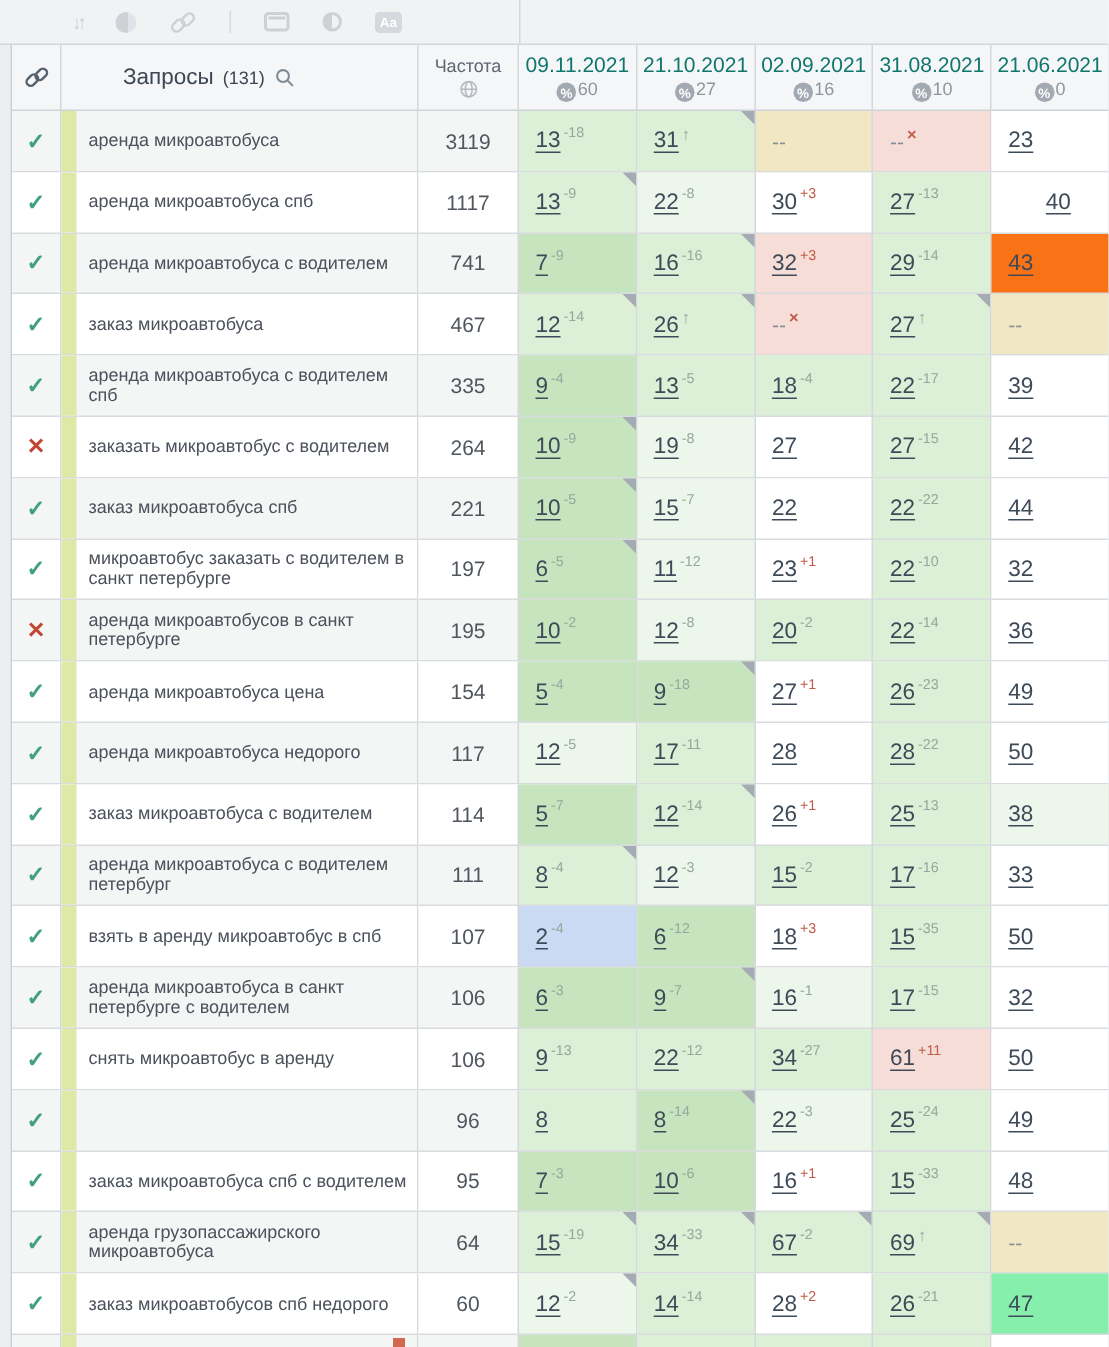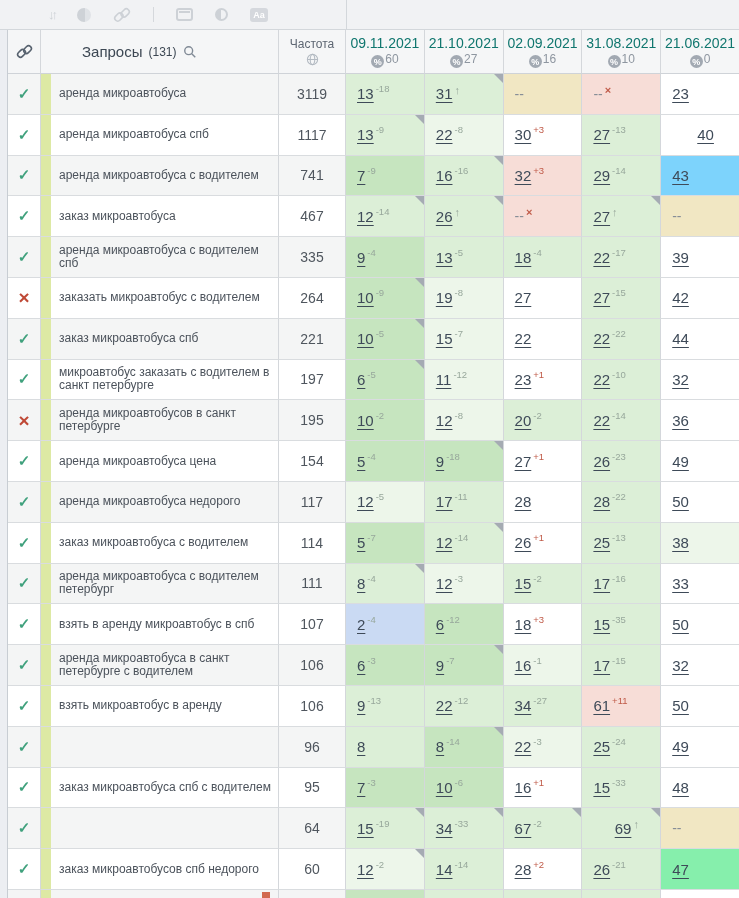--- a/index.html
+++ b/index.html
@@ -235,21 +235,21 @@
             <sup class="delta up">-16</sup>
           </div>
           <div class="cell pos-cell" style="background: rgb(247, 221, 215);">
             <span class="pos-link">32</span>
             <sup class="delta down">+3</sup>
           </div>
           <div class="cell pos-cell" style="background: rgb(220, 239, 215);">
             <span class="pos-link">29</span>
             <sup class="delta up">-14</sup>
           </div>
-          <div class="cell pos-cell" style="background: #7dd3fc;">
+          <div class="cell pos-cell" style="background: #f97316;">
             <span class="pos-link">43</span>
           </div>
         </div>
         <div class="row brow even">
           <div class="cell lcell status-cell">
             <span class="st-check">✓</span>
           </div>
           <div class="cell lcell kw-cell">
             <span class="kw-stripe"></span>
             <span class="kw-text">заказ микроавтобуса</span>
@@ -590,21 +590,21 @@
           <div class="cell pos-cell" style="background: rgb(255, 255, 255);">
             <span class="pos-link">32</span>
           </div>
         </div>
         <div class="row brow even">
           <div class="cell lcell status-cell">
             <span class="st-check">✓</span>
           </div>
           <div class="cell lcell kw-cell">
             <span class="kw-stripe"></span>
-            <span class="kw-text">взять микроавтобус в аренду</span>
+            <span class="kw-text">снять микроавтобус в аренду</span>
           </div>
           <div class="cell lcell freq-cell">106</div>
           <div class="cell pos-cell" style="background: rgb(220, 239, 215);">
             <span class="pos-link">9</span>
             <sup class="delta up">-13</sup>
           </div>
           <div class="cell pos-cell" style="background: rgb(220, 239, 215);">
             <span class="pos-link">22</span>
             <sup class="delta up">-12</sup>
           </div>
@@ -675,35 +675,36 @@
           <div class="cell pos-cell" style="background: rgb(255, 255, 255);">
             <span class="pos-link">48</span>
           </div>
         </div>
         <div class="row brow odd">
           <div class="cell lcell status-cell">
             <span class="st-check">✓</span>
           </div>
           <div class="cell lcell kw-cell">
             <span class="kw-stripe"></span>
+            <span class="kw-text">аренда грузопассажирского микроавтобуса</span>
           </div>
           <div class="cell lcell freq-cell">64</div>
           <div class="cell pos-cell corner" style="background: rgb(220, 239, 215);">
             <span class="pos-link">15</span>
             <sup class="delta up">-19</sup>
           </div>
           <div class="cell pos-cell corner" style="background: rgb(220, 239, 215);">
             <span class="pos-link">34</span>
             <sup class="delta up">-33</sup>
           </div>
           <div class="cell pos-cell corner" style="background: rgb(220, 239, 215);">
             <span class="pos-link">67</span>
             <sup class="delta up">-2</sup>
           </div>
-          <div class="cell pos-cell corner" style="background: rgb(220, 239, 215); justify-content: center;">
+          <div class="cell pos-cell corner" style="background: rgb(220, 239, 215);">
             <span class="pos-link">69</span>
             <sup class="delta in">↑</sup>
           </div>
           <div class="cell pos-cell" style="background: rgb(241, 231, 195);">
             <span class="pos-none">--</span>
           </div>
         </div>
         <div class="row brow even">
           <div class="cell lcell status-cell">
             <span class="st-check">✓</span>

